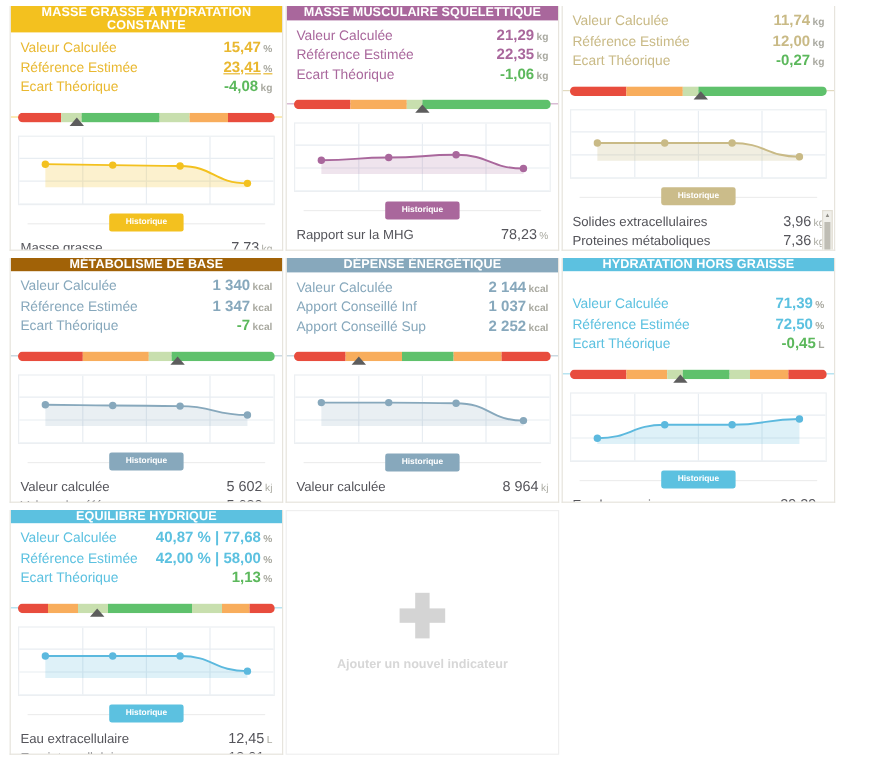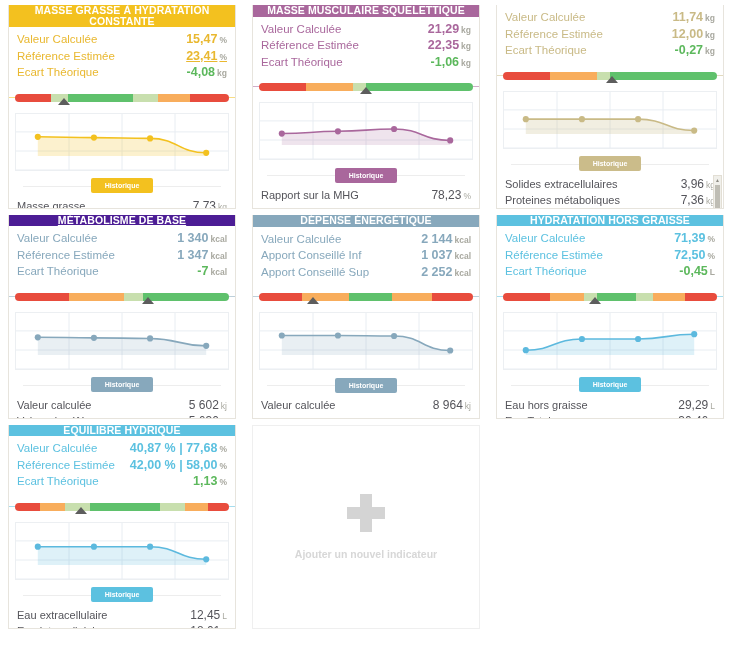--- a/index.html
+++ b/index.html
@@ -9,21 +9,21 @@
     font-family: "Liberation Sans", sans-serif;
     overflow: hidden;
   }
   .grid {
     position: relative;
     width: 740px; height: 645px;
     padding: 5px 5px 0 8px;
     display: flex;
     flex-wrap: wrap;
     align-content: flex-start;
-    gap: 6px 16px;
+    gap: 6px 2px;
   }
   .card {
     width: 228px;
     height: 204px;
     background: #ffffff;
     border: 1px solid #e7e4dd;
     border-top: none;
     display: flex;
     flex-direction: column;
     position: relative;
@@ -385,21 +385,21 @@
             <span class="fval"><span>7,36</span><span class="funit">kg</span></span>
           </div>
           <div class="scrollbar">
             <div class="up">▲</div>
             <div class="thumb"></div>
           </div>
         </div>
       </div>
     </div>
     <div class="card">
-      <div class="card-header" style="background: #4c1d95; text-decoration: underline;">MÉTABOLISME DE BASE</div>
+      <div class="card-header" style="background: #a16207;">MÉTABOLISME DE BASE</div>
       <div class="card-body">
         <div class="metrics">
           <div class="metric">
             <span class="label" style="color: rgb(135, 168, 188);">Valeur Calculée</span>
             <span class="val" style="color: rgb(135, 168, 188);"><span>1 340</span><span class="unit">kcal</span></span>
           </div>
           <div class="metric">
             <span class="label" style="color: rgb(135, 168, 188);">Référence Estimée</span>
             <span class="val" style="color: rgb(135, 168, 188);"><span>1 347</span><span class="unit">kcal</span></span>
           </div>
@@ -505,21 +505,21 @@
           </div>
         </div>
       </div>
     </div>
     <div class="card">
       <div class="card-header" style="background: rgb(92, 193, 224);">HYDRATATION HORS GRAISSE</div>
       <div class="card-body">
         <div class="metrics">
           <div class="metric">
             <span class="label" style="color: rgb(92, 193, 224);">Valeur Calculée</span>
-            <span class="val" style="color: rgb(92, 193, 224);"><span>71,39</span><span class="unit">%</span></span>
+            <span class="val" style="color: rgb(92, 193, 224); margin-top: 15px;"><span>71,39</span><span class="unit">%</span></span>
           </div>
           <div class="metric">
             <span class="label" style="color: rgb(92, 193, 224);">Référence Estimée</span>
             <span class="val" style="color: rgb(92, 193, 224);"><span>72,50</span><span class="unit">%</span></span>
           </div>
           <div class="metric delta">
             <span class="label" style="color: rgb(92, 193, 224);">Ecart Théorique</span>
             <span class="val" style="color: rgb(92, 184, 92);"><span>-0,45</span><span class="unit">L</span></span>
           </div>
         </div>

